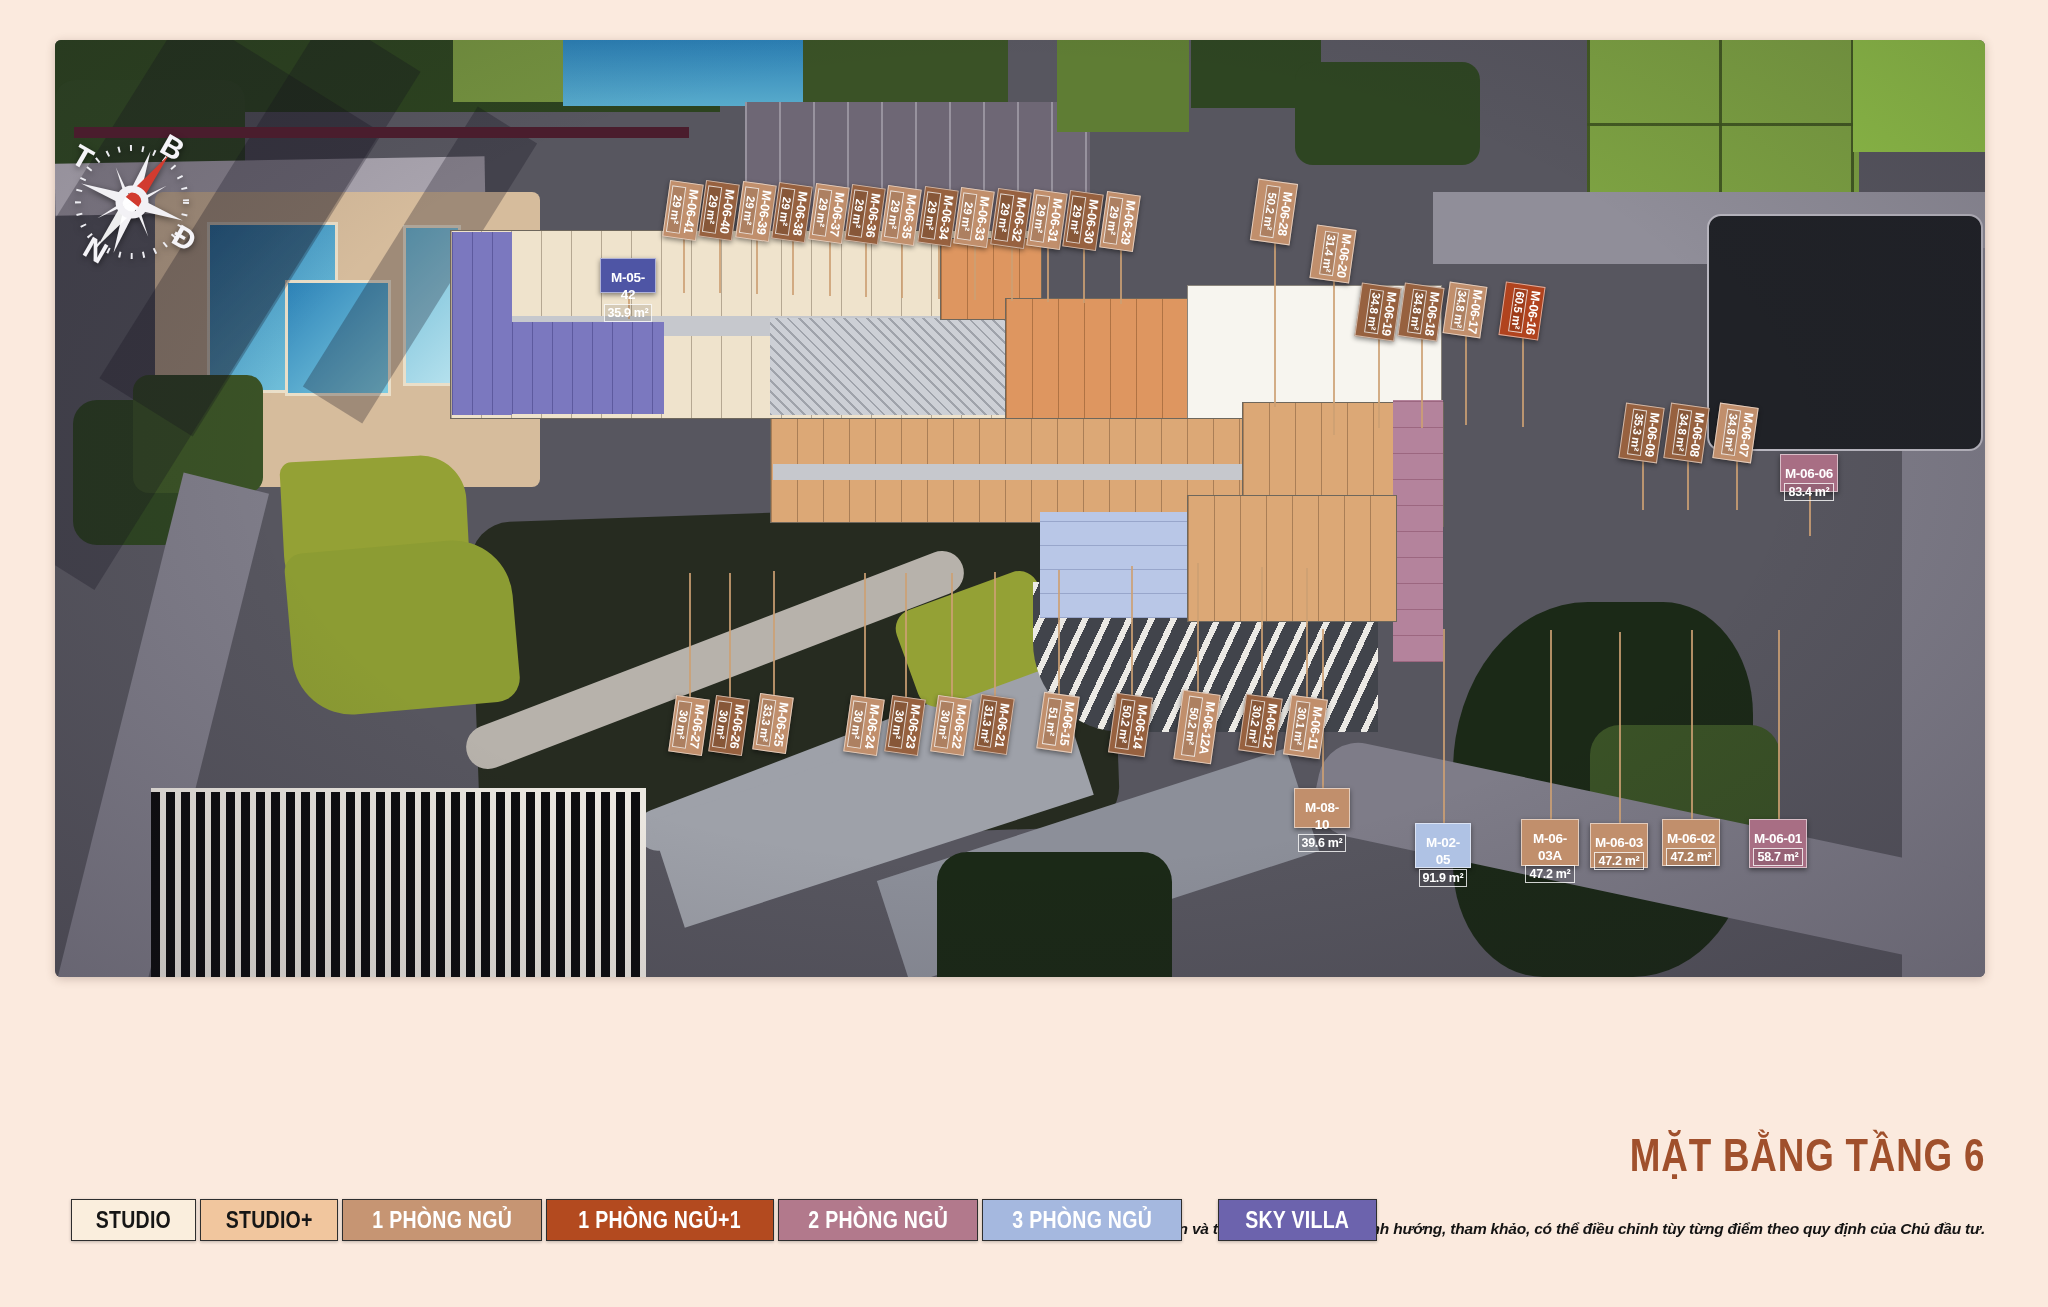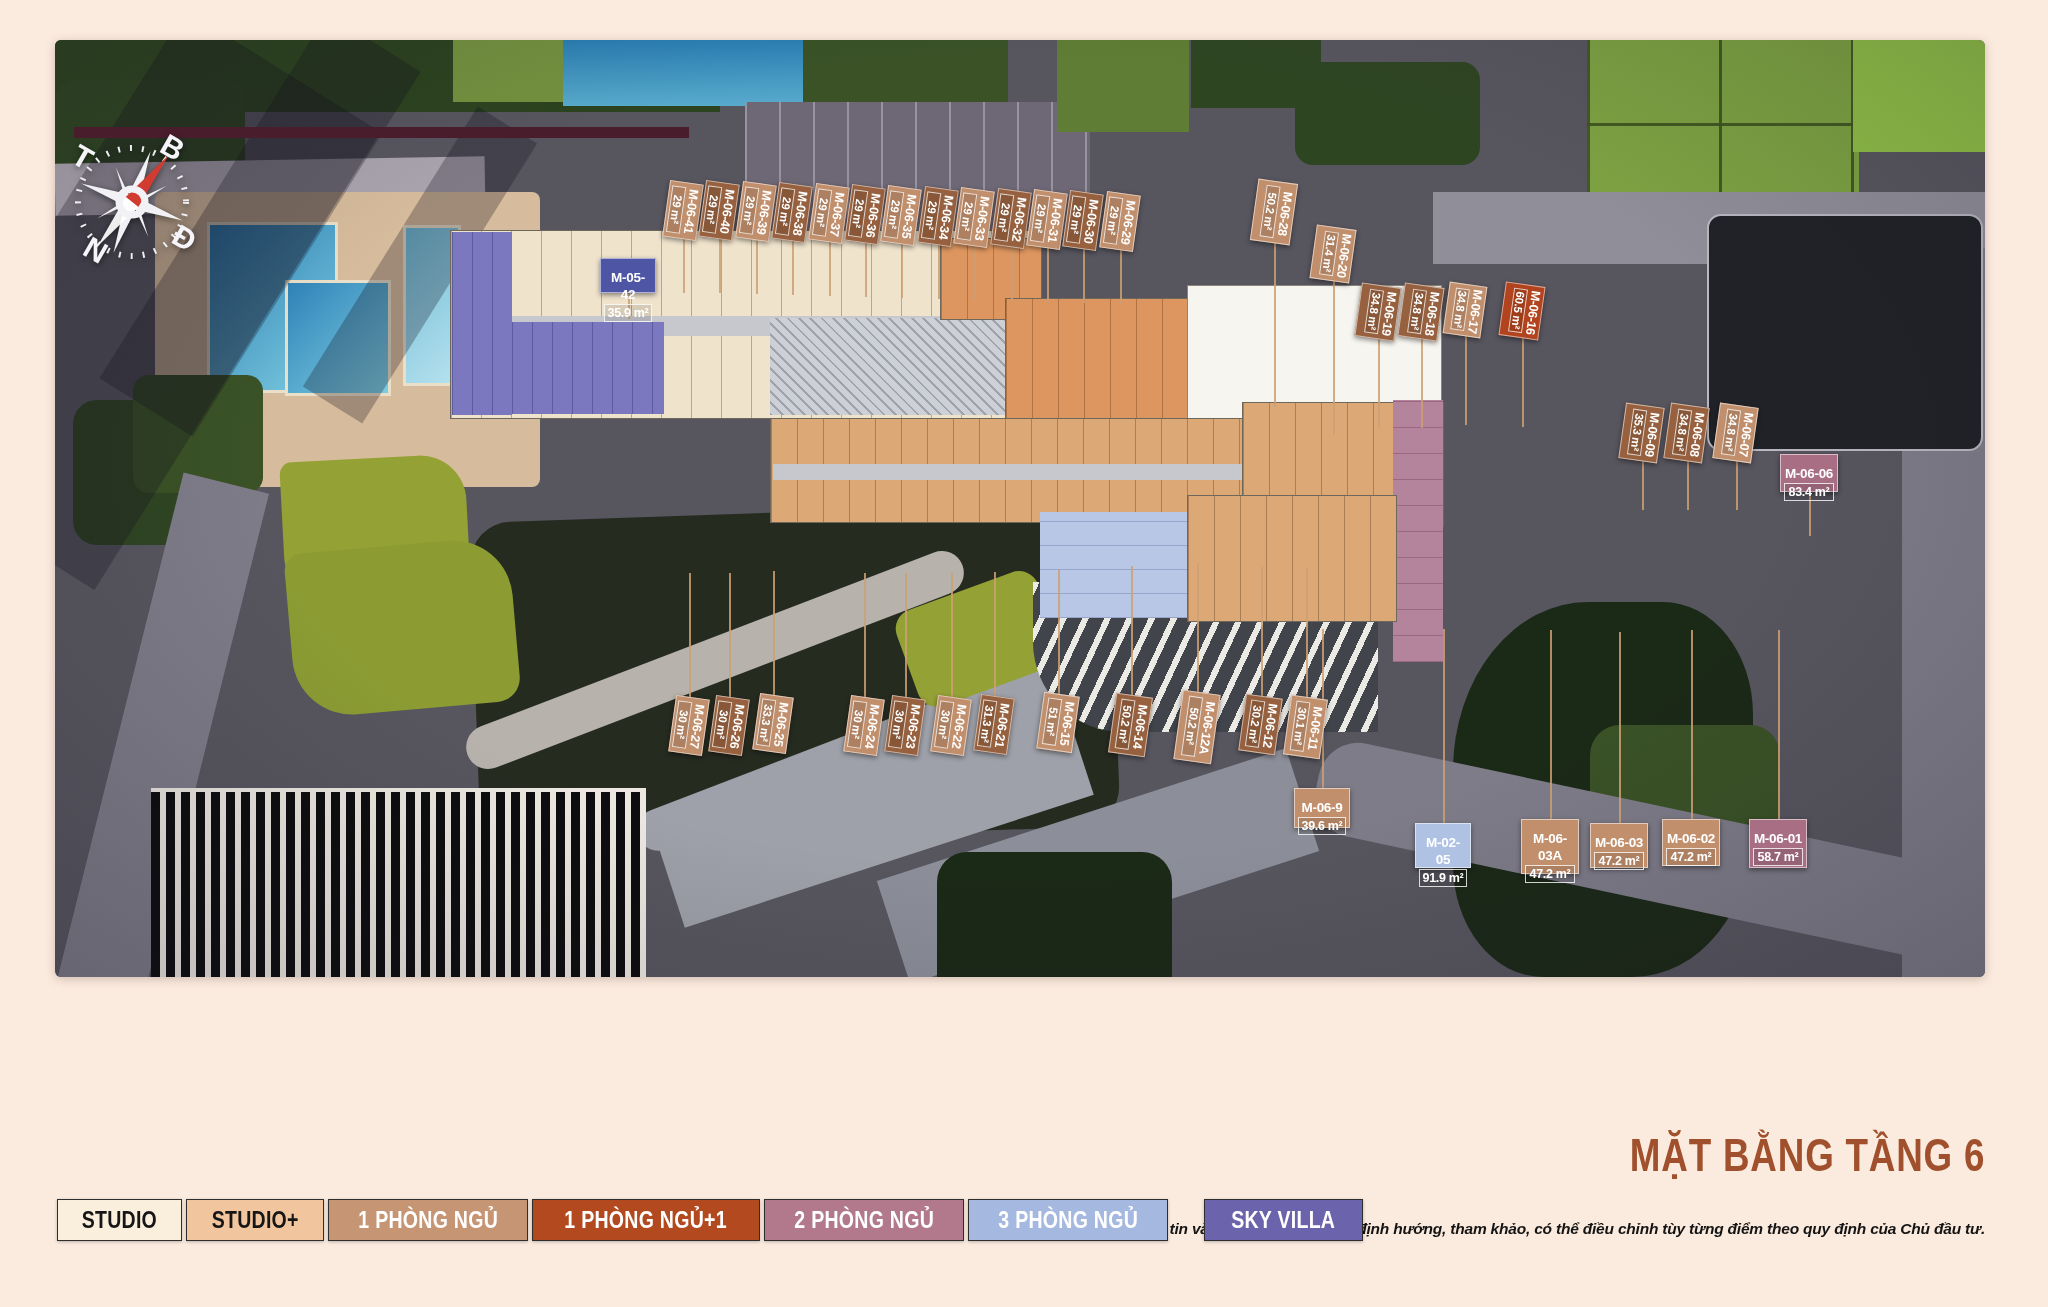--- a/index.html
+++ b/index.html
@@ -77,21 +77,21 @@
       transform:scaleX(.82);white-space:nowrap;}
   .title-bar{position:absolute;left:74px;top:127px;width:615px;height:11px;background:#4A1D2D;z-index:20;}
   .compass{position:absolute;left:55px;top:112px;z-index:20;filter:drop-shadow(0 2px 3px rgba(0,0,0,.5));}
   .compass text{font-family:"Liberation Sans",sans-serif;font-weight:700;font-size:30px;fill:#F5F4F8;}
 
   
   .floor-title{position:absolute;right:63px;top:1128px;z-index:5;color:#A0502C;font-weight:700;
       font-size:46px;letter-spacing:1px;transform:scaleX(.8);transform-origin:right center;white-space:nowrap;}
   .disclaimer{position:absolute;right:63px;top:1220px;z-index:5;color:#141414;font-style:italic;
       font-weight:600;font-size:15.5px;letter-spacing:-.2px;}
-  .legend{position:absolute;left:57px;top:1199px;display:flex;gap:4px;z-index:5;}
+  .legend{position:absolute;left:71px;top:1199px;display:flex;gap:4px;z-index:5;}
   .chip{height:42px;display:flex;align-items:center;justify-content:center;padding:0 17px;
       border:1px solid #2E2E2E;box-sizing:border-box;box-shadow:0 1px 3px rgba(0,0,0,.25);}
   .chip span{font-size:23px;font-weight:700;letter-spacing:.3px;transform:scaleX(.85);white-space:nowrap;}
   .chip.sep{margin-left:32px;min-width:148px;}
 </style>
 </head>
 <body>
 
 <div class="canvas">
 
@@ -324,30 +324,30 @@
         <span class="code">M-06-12</span>
         <span class="area">30.2 m²</span>
       </div>
       <div class="lead" style="left: 1250.5px; height: 135px; top: 528px;"></div>
       <div class="u v tone-light" style="left: 1232px; top: 657px; width: 37px; height: 60px; transform: rotate(8deg);">
         <span class="code">M-06-11</span>
         <span class="area">30.1 m²</span>
       </div>
       <div class="lead" style="left: 1267px; height: 165px; top: 589px;"></div>
       <div class="u h tone-light" style="left: 1239px; top: 748px; width: 56px; height: 40px;">
-        <span class="code">M-06-9</span>
+        <span class="code">M-08-10</span>
         <span class="area">39.6 m²</span>
       </div>
       <div class="lead" style="left: 1388px; height: 200px; top: 589px;"></div>
       <div class="u h tone-blue" style="left: 1360px; top: 783px; width: 56px; height: 45px;">
         <span class="code">M-02-05</span>
         <span class="area">91.9 m²</span>
       </div>
       <div class="lead" style="left: 1495px; height: 195px; top: 590px;"></div>
-      <div class="u h tone-light" style="left: 1466px; top: 779px; width: 58px; height: 55px;">
+      <div class="u h tone-light" style="left: 1466px; top: 779px; width: 58px; height: 47px;">
         <span class="code">M-06-03A</span>
         <span class="area">47.2 m²</span>
       </div>
       <div class="lead" style="left: 1564px; height: 195px; top: 592px;"></div>
       <div class="u h tone-light" style="left: 1535px; top: 783px; width: 58px; height: 45px;">
         <span class="code">M-06-03</span>
         <span class="area">47.2 m²</span>
       </div>
       <div class="lead" style="left: 1636px; height: 195px; top: 590px;"></div>
       <div class="u h tone-light" style="left: 1607px; top: 779px; width: 58px; height: 47px;">

